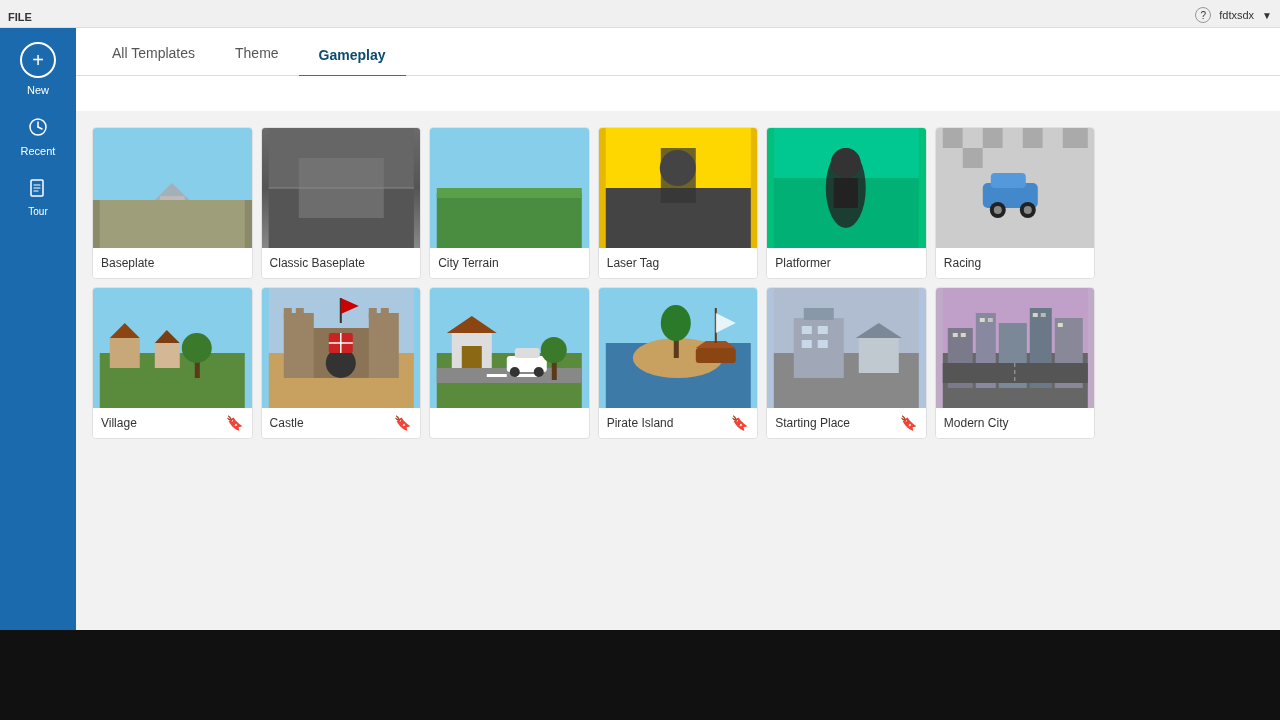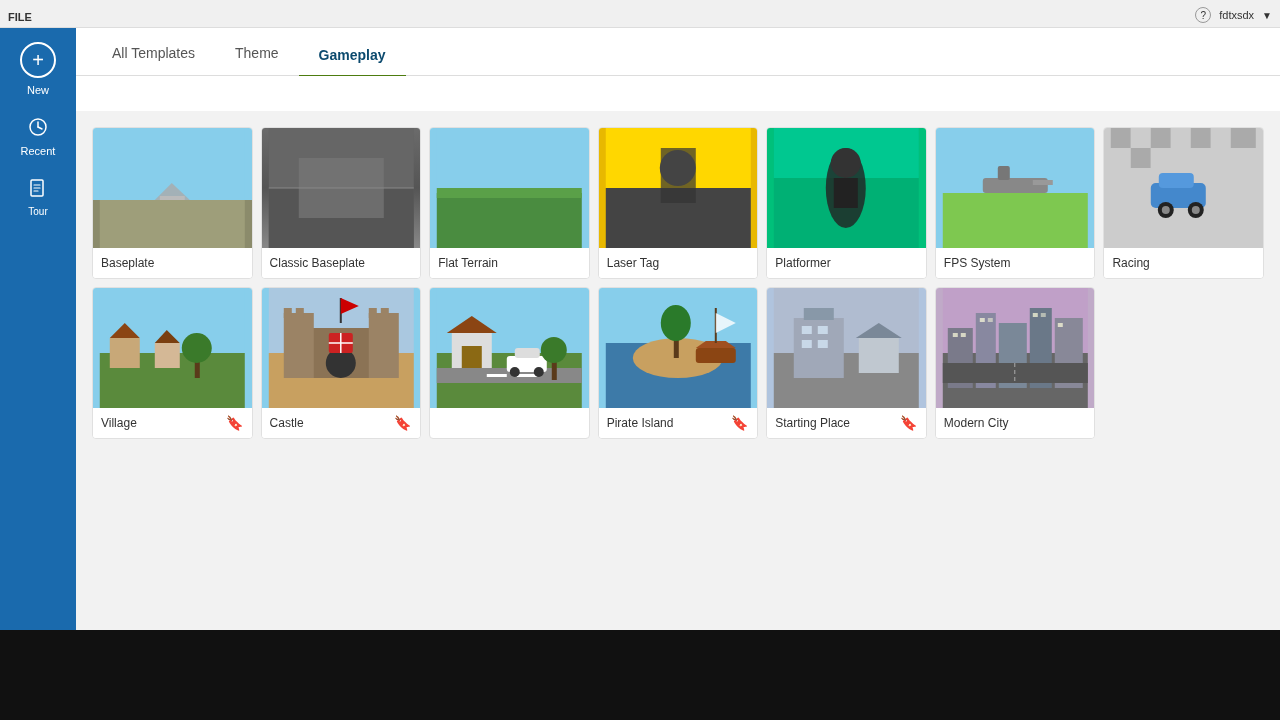--- a/index.html
+++ b/index.html
@@ -252,21 +252,21 @@
 
         <div class="template-card">
           <div class="template-thumbnail" style="background:#87ceeb;">
             <svg class="thumb-svg" viewBox="0 0 145 120">
               <rect width="145" height="65" fill="#87ceeb"></rect>
               <rect y="65" width="145" height="55" fill="#4a8c40"></rect>
               <rect y="60" width="145" height="10" fill="#5aa048"></rect>
             </svg>
           </div>
           <div class="template-label">
-            <span>Flat Terrain</span>
+            <span>City Terrain</span>
           </div>
         </div>
 
         <div class="template-card">
           <div class="template-thumbnail" style="background:#e8b800;">
             <svg class="thumb-svg" viewBox="0 0 145 120">
               <rect width="145" height="60" fill="#ffd700"></rect>
               <rect y="60" width="145" height="60" fill="#444"></rect>
               <rect x="55" y="20" width="35" height="55" fill="#333" opacity="0.7"></rect>
               <circle cx="72" cy="40" r="18" fill="#444"></circle>
@@ -285,36 +285,20 @@
               <ellipse cx="72" cy="60" rx="20" ry="40" fill="#222" opacity="0.8"></ellipse>
               <circle cx="72" cy="35" r="15" fill="#333"></circle>
               <rect x="60" y="50" width="24" height="30" fill="#222"></rect>
             </svg>
           </div>
           <div class="template-label">
             <span>Platformer</span>
           </div>
         </div>
 
-        <div class="template-card">
-          <div class="template-thumbnail" style="background:#87ceeb;">
-            <svg class="thumb-svg" viewBox="0 0 145 120">
-              <rect width="145" height="65" fill="#87ceeb"></rect>
-              <rect y="65" width="145" height="55" fill="#7ec850"></rect>
-              <rect x="30" y="20" width="85" height="70" fill="none"></rect>
-
-              <rect x="40" y="50" width="65" height="15" rx="3" fill="#888"></rect>
-              <rect x="55" y="38" width="12" height="14" rx="2" fill="#777"></rect>
-              <rect x="90" y="52" width="20" height="5" fill="#999"></rect>
-            </svg>
-          </div>
-          <div class="template-label">
-            <span>FPS System</span>
-          </div>
-        </div>
 
         <div class="template-card">
           <div class="template-thumbnail" style="background:#ccc;">
             <svg class="thumb-svg" viewBox="0 0 145 120">
               <rect width="145" height="120" fill="#ccc"></rect>
 
               <rect x="0" y="0" width="20" height="20" fill="#aaa"></rect>
               <rect x="20" y="0" width="20" height="20" fill="#ccc"></rect>
               <rect x="40" y="0" width="20" height="20" fill="#aaa"></rect>
               <rect x="60" y="0" width="20" height="20" fill="#ccc"></rect>

